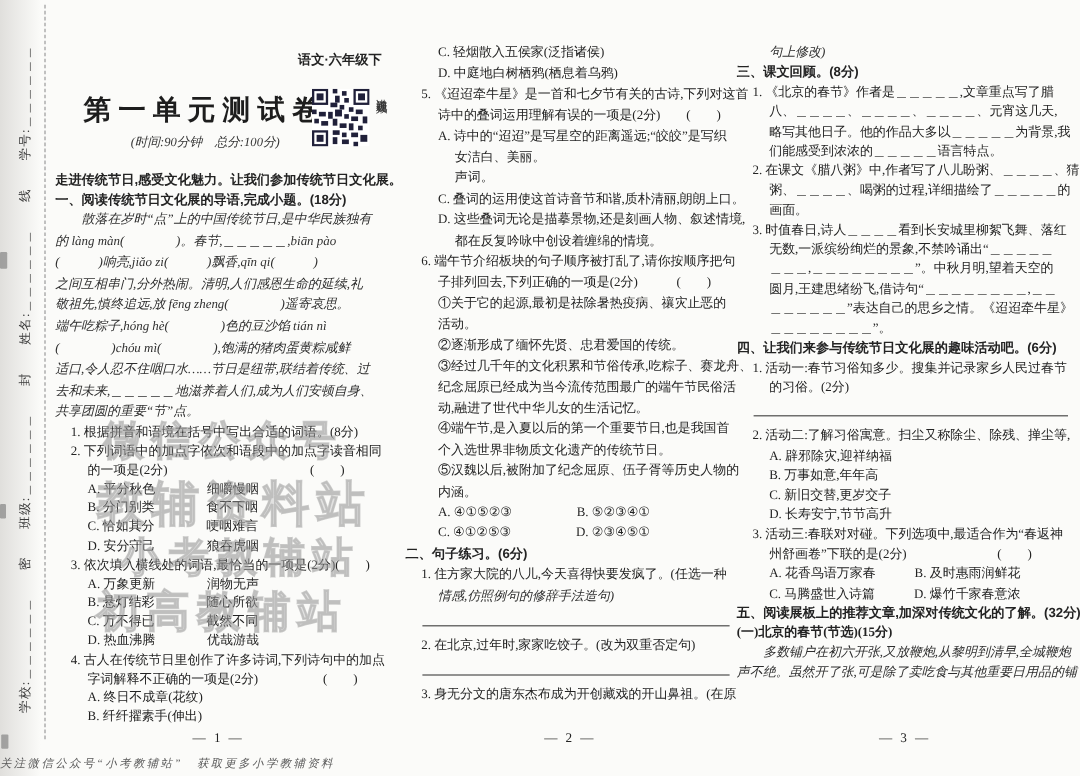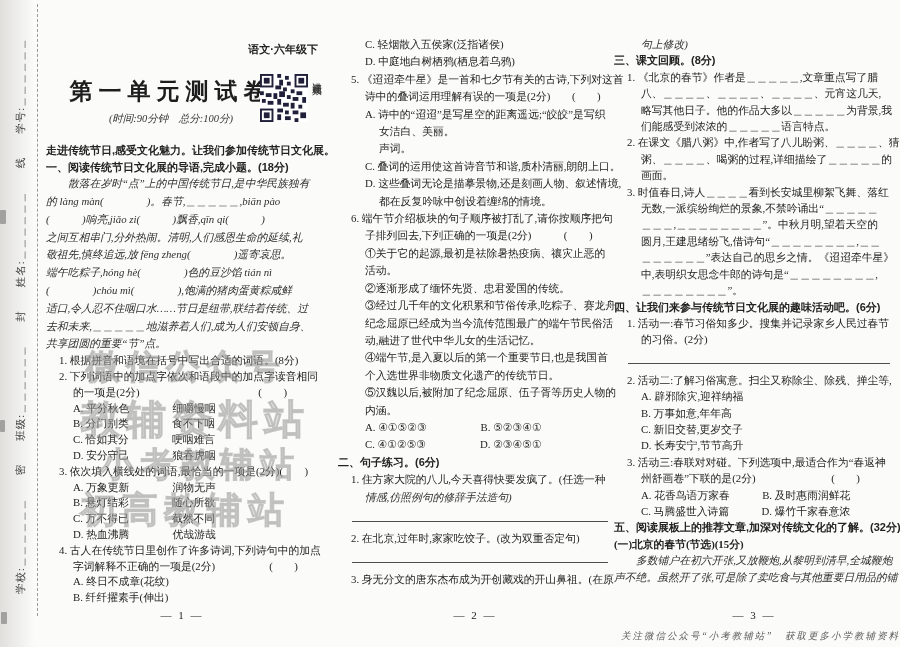--- a/index.html
+++ b/index.html
@@ -35,21 +35,21 @@
   .n2{padding-left:41px;}
   .k,.k1,.k2{font-style:italic;color:#2e2e2e;}
   .c1 .k,.c1 .k2{line-height:17.8px;}
   .k1{padding-left:27px;}
   .k2{text-indent:22px;}
   .cb{font-weight:bold;}
   .blankline{height:12px;border-bottom:1px solid #4d4d4d;margin:3px 6px 8px 14px;}
 
   .pagenum{position:absolute;top:609px;text-align:center;font-size:11px;letter-spacing:2px;}
   .pg1{left:46px;width:272px;} .pg2{left:338px;width:274px;} .pg3{left:616px;width:276px;}
-  .footer{position:absolute;left:0;top:630px;width:900px;text-align:right;font-size:9.5px;
+  .footer{position:absolute;left:0;top:630px;width:900px;text-align:left;font-size:9.5px;
         font-style:italic;letter-spacing:2px;color:#5a5a5a;}
 
   .wm{position:absolute;z-index:5;pointer-events:none;font-family:"Liberation Sans","DejaVu Sans",sans-serif;
       font-weight:bold;color:rgba(165,165,165,0.30);-webkit-text-stroke:1px rgba(140,140,140,0.40);
       letter-spacing:6px;white-space:nowrap;}
 </style>
 </head>
 <body>
 
 <div class="page">
@@ -180,21 +180,20 @@
       <div class="ln n1">略写其他日子。他的作品大多以＿＿＿＿＿为背景,我</div>
       <div class="ln n1">们能感受到浓浓的＿＿＿＿＿语言特点。</div>
       <div class="ln n">2. 在课文《腊八粥》中,作者写了八儿盼粥、＿＿＿＿、猜</div>
       <div class="ln n1">粥、＿＿＿＿、喝粥的过程,详细描绘了＿＿＿＿＿的</div>
       <div class="ln n1">画面。</div>
       <div class="ln n">3. 时值春日,诗人＿＿＿＿看到长安城里柳絮飞舞、落红</div>
       <div class="ln n1">无数,一派缤纷绚烂的景象,不禁吟诵出“＿＿＿＿＿</div>
       <div class="ln n1">＿＿＿,＿＿＿＿＿＿＿＿”。中秋月明,望着天空的</div>
       <div class="ln n1">圆月,王建思绪纷飞,借诗句“＿＿＿＿＿＿＿＿,＿＿</div>
       <div class="ln n1">＿＿＿＿＿＿”表达自己的思乡之情。《迢迢牵牛星》</div>
-      <div class="ln n1">中,表明织女思念牛郎的诗句是“＿＿＿＿＿＿＿＿,</div>
       <div class="ln n1">＿＿＿＿＿＿＿＿”。</div>
       <div class="ln b">四、让我们来参与传统节日文化展的趣味活动吧。(6分)</div>
       <div class="ln n">1. 活动一:春节习俗知多少。搜集并记录家乡人民过春节</div>
       <div class="ln n1">的习俗。(2分)</div>
       <div class="ln blankline"></div>
       <div class="ln n">2. 活动二:了解习俗寓意。扫尘又称除尘、除残、掸尘等,</div>
       <div class="ln n1">A. 辟邪除灾,迎祥纳福</div>
       <div class="ln n1">B. 万事如意,年年高</div>
       <div class="ln n1">C. 新旧交替,更岁交子</div>
       <div class="ln n1">D. 长寿安宁,节节高升</div>

